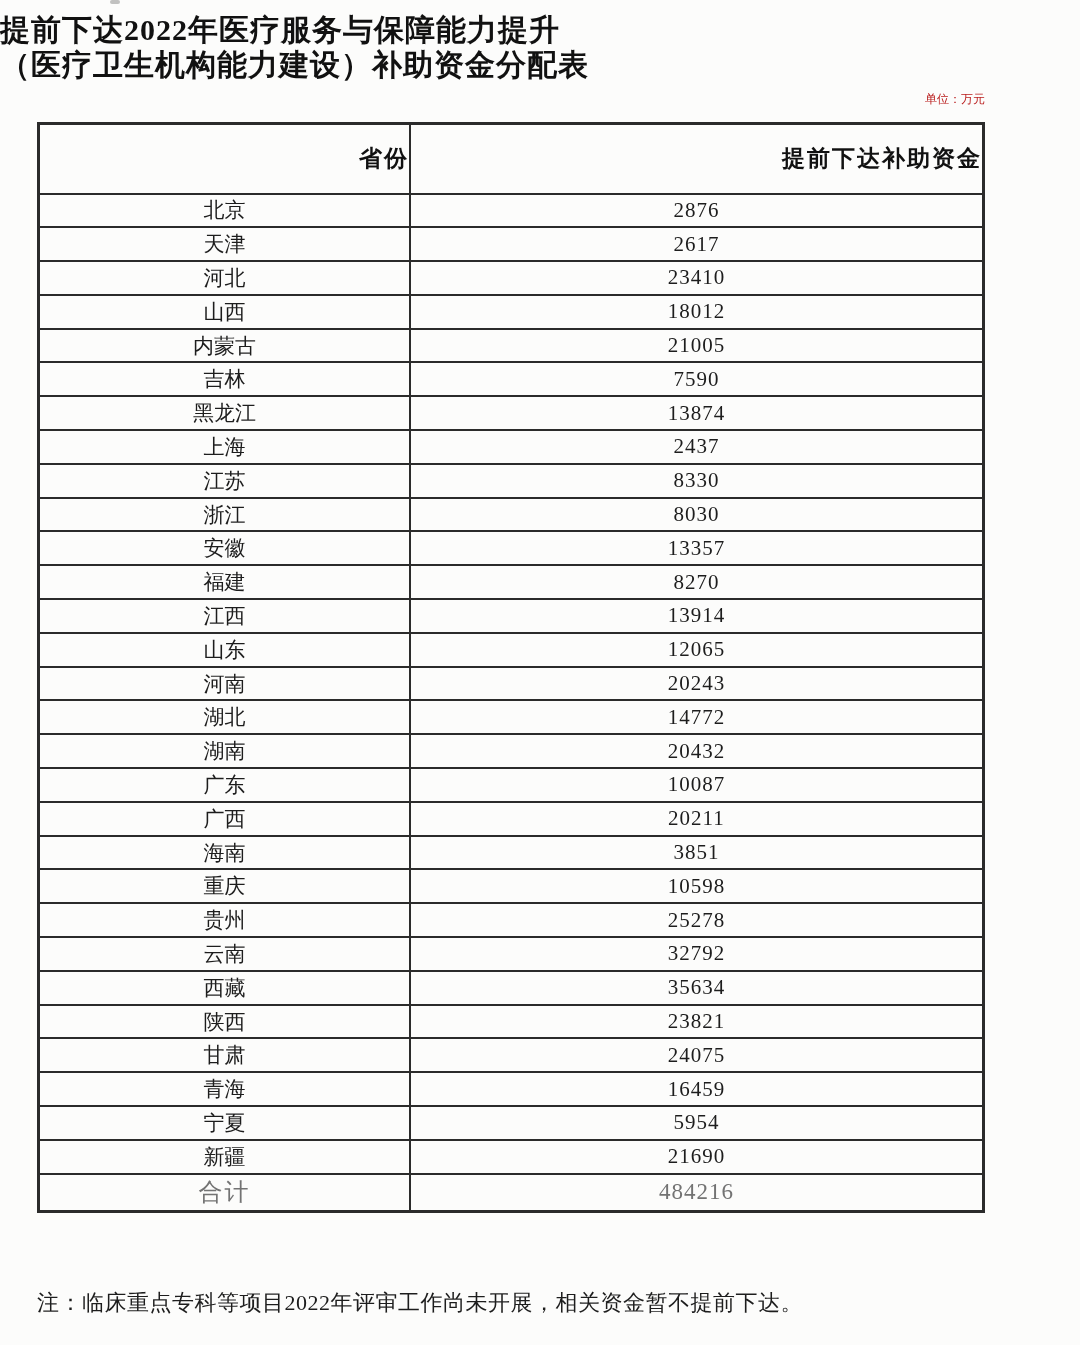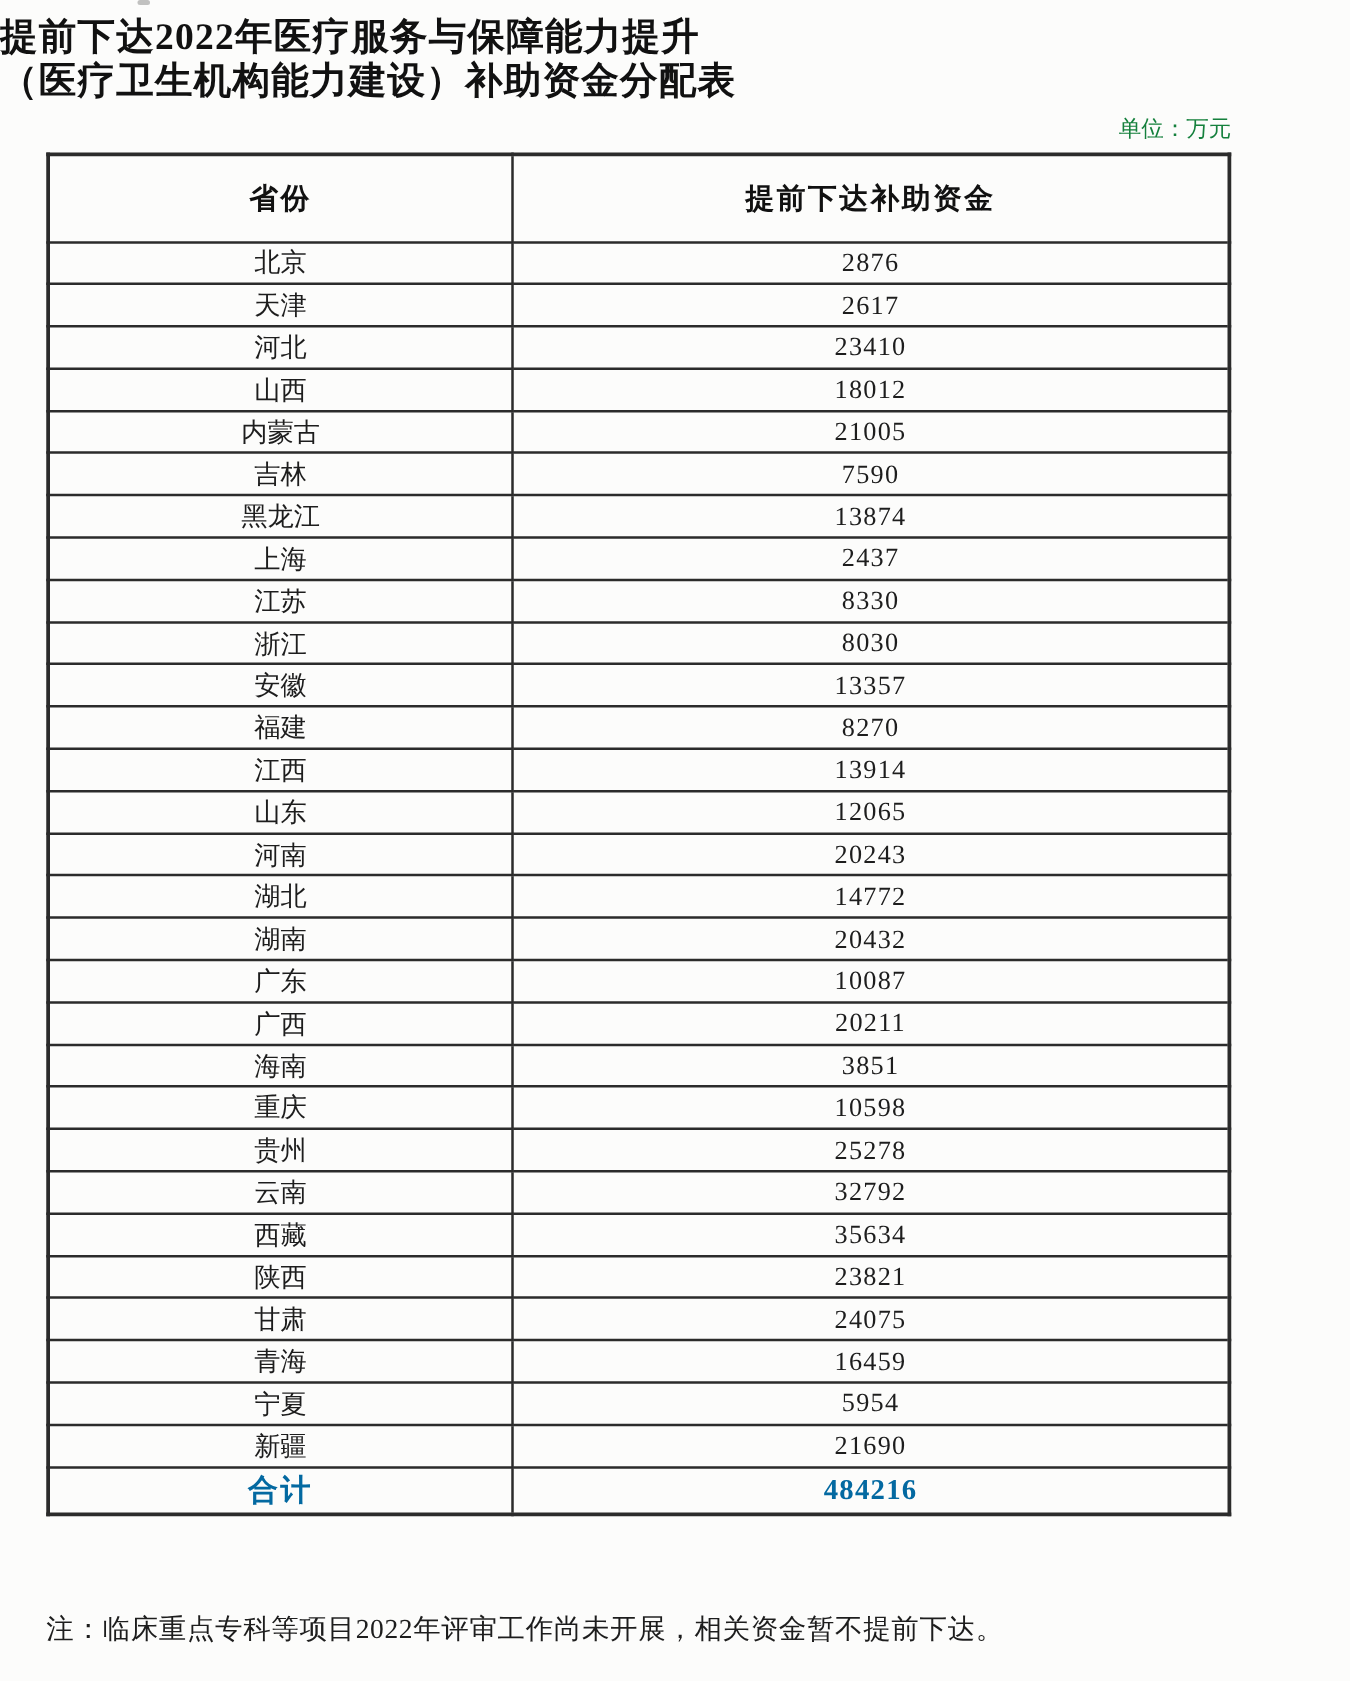--- a/index.html
+++ b/index.html
@@ -27,61 +27,61 @@
     font-weight: bold;
     font-size: 30px;
     line-height: 1.18;
     letter-spacing: 1px;
     color: #111;
   }
   .unit-row {
     width: 985px;          
     margin: 8px 0 6px 0;
     text-align: right;
-    font-size: 18px;
-    color: #15803d;
+    font-size: 12px;
+    color: #b91c1c;
   }
   table.alloc {
     position: absolute;
     left: 37px;
     top: 122px;
     width: 948px;
     border-collapse: collapse;
     table-layout: fixed;
   }
   table.alloc, table.alloc th, table.alloc td {
     border: 2px solid #2b2b2b;
   }
   table.alloc { border-width: 3px; }
   col.c-prov   { width: 39.3%; }
   col.c-amount { width: 60.7%; }
   table.alloc th {
     height: 70px;
     font-size: 23px;
     font-weight: bold;
-    text-align: center;
+    text-align: right;
     vertical-align: middle;
     letter-spacing: 2px;
     color: #111;
   }
   table.alloc td {
     height: 33.8px;
     font-size: 21px;
     text-align: center;
     vertical-align: middle;
     color: #1d1d1d;
   }
   table.alloc td.amount {
     font-size: 21px;
     letter-spacing: 1px;
   }
   tr.total-row td {
     height: 38px;
-    font-weight: bold;
-    color: #0369a1;
+    font-weight: normal;
+    color: #737373;
   }
   tr.total-row td.prov-total { font-size: 24px; letter-spacing: 2px; }
   tr.total-row td.amount     { font-size: 23px; }
   .footnote {
     position: absolute;
     left: 37px;
     top: 1288px;
     width: 960px;
     font-size: 22px;
     letter-spacing: 0.5px;

